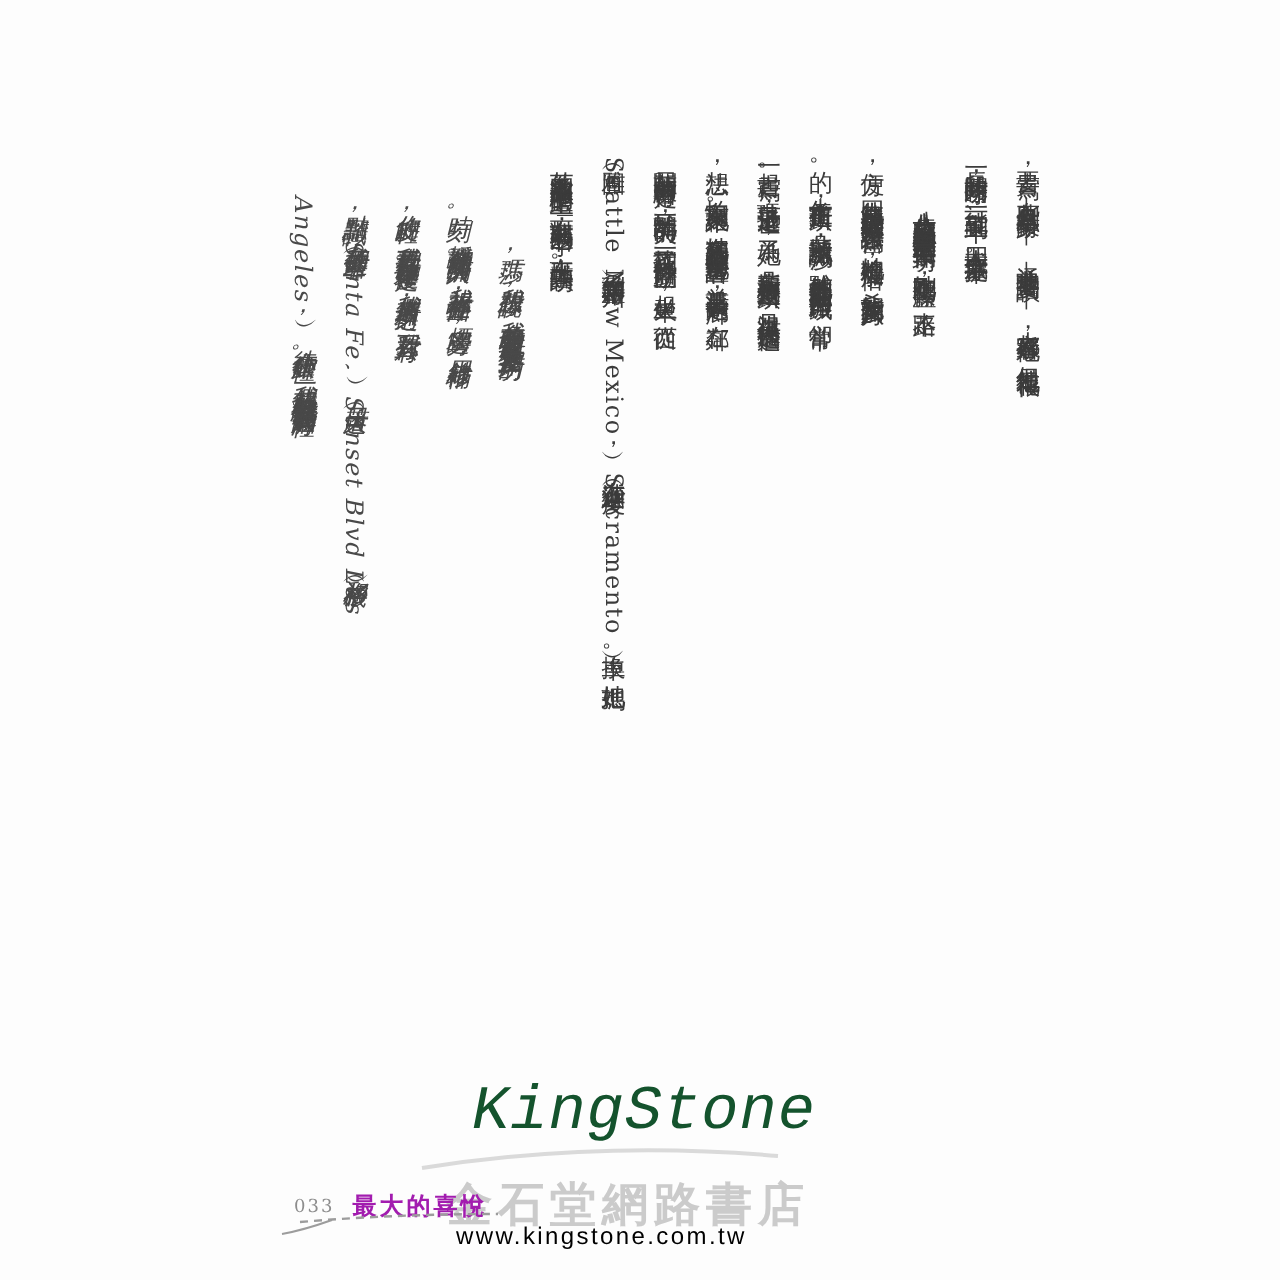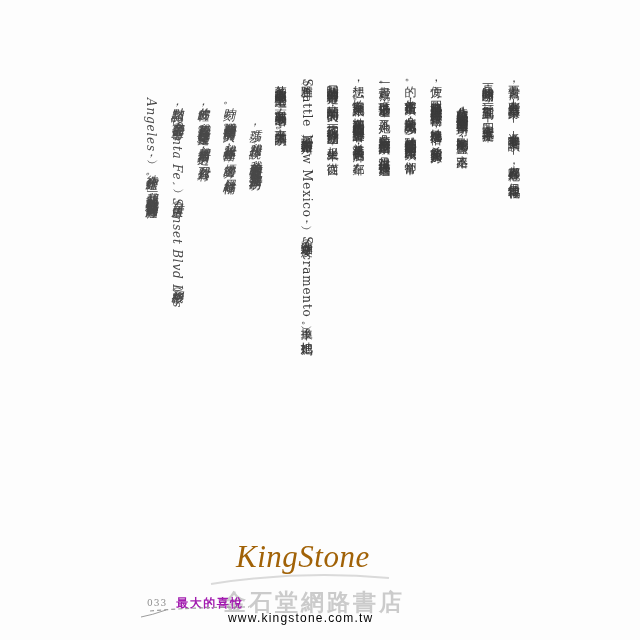--- a/index.html
+++ b/index.html
@@ -19,22 +19,22 @@
   .ind2{padding-top:44px;}   
   .ind3{padding-top:22px;}   
   .kai{font-style:italic;color:#494949;}
   
   .footer{position:absolute;left:147px;top:592px;white-space:nowrap;}
   .pageno{font-size:9px;color:#8d8d8d;letter-spacing:1px;margin-right:9px;vertical-align:1px;}
   .chapter{font-size:12px;font-weight:bold;color:#a21caf;letter-spacing:1.5px;}
   
   .wm-logo{
     position:absolute;left:236px;top:539px;
-    font-family:Liberation Serif, serif;
-    font-style:italic;font-size:31px;color:#a16207;letter-spacing:0.5px;
+    font-family:Liberation Mono, monospace;
+    font-style:italic;font-size:31px;color:#14532d;letter-spacing:0.5px;
   }
   .wm-store{
     position:absolute;left:223px;top:587px;
     font-size:23px;font-weight:bold;color:#cbcbcb;letter-spacing:3px;
   }
   .wm-url{
     position:absolute;left:228px;top:611px;
     font-family:"Liberation Sans","DejaVu Sans",sans-serif;
     font-size:12px;color:#000000;letter-spacing:1.2px;
   }

